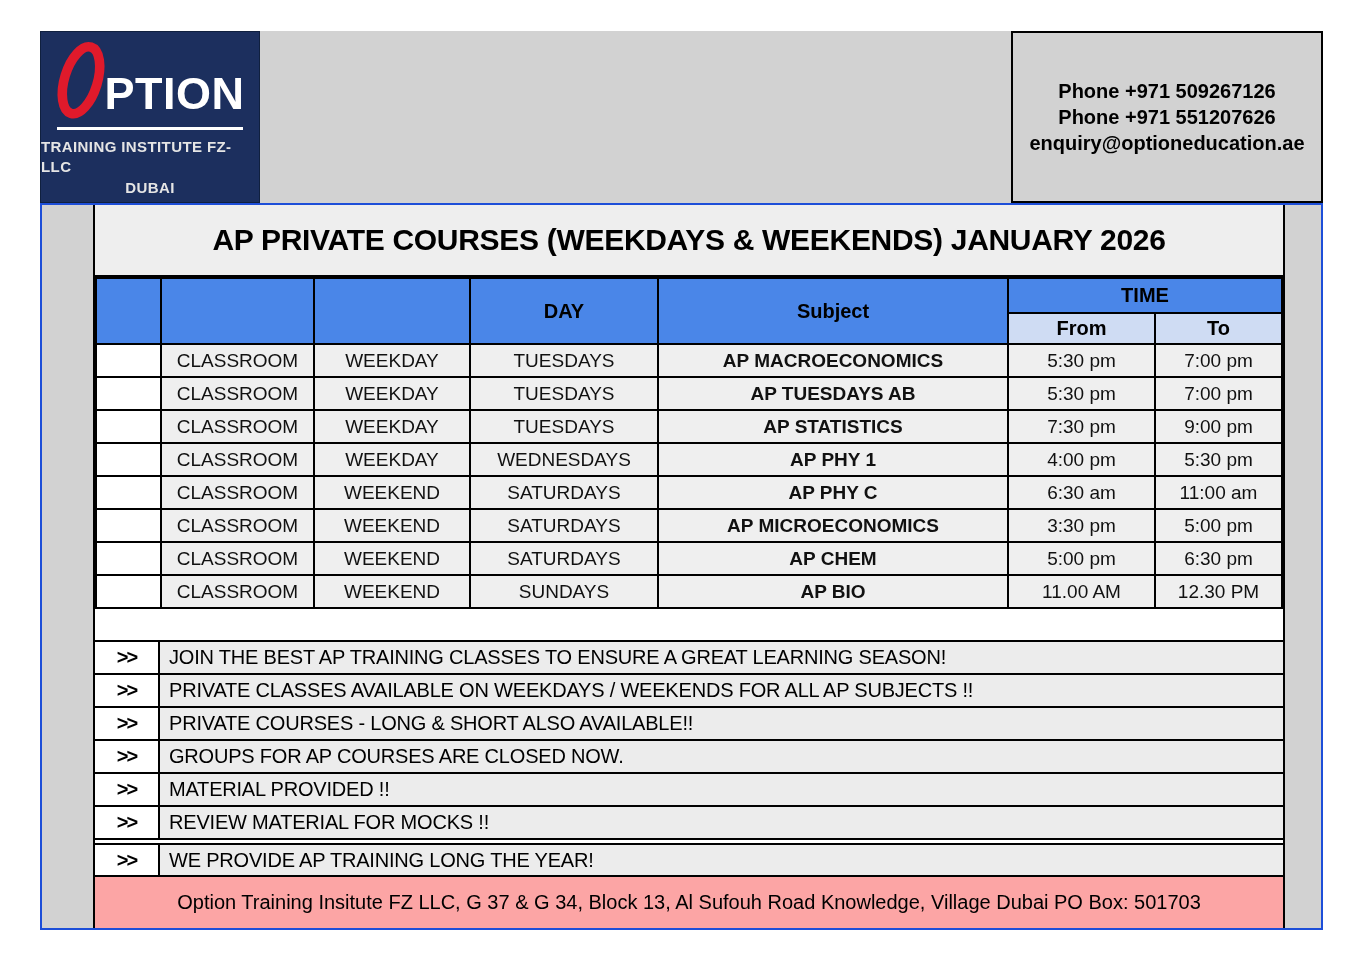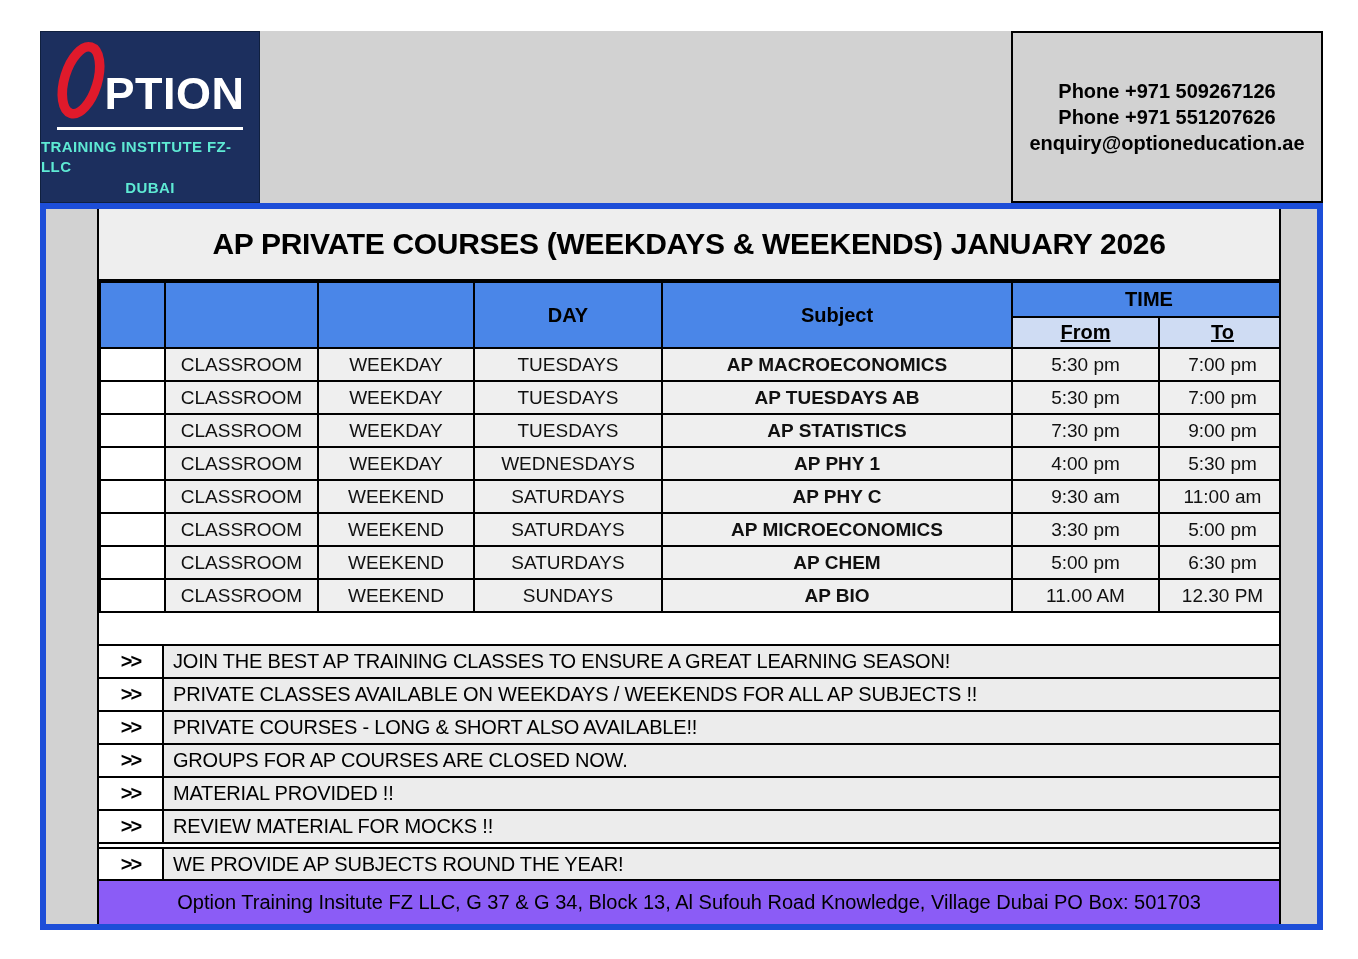--- a/index.html
+++ b/index.html
@@ -20,33 +20,33 @@
     box-sizing: border-box;
     display: flex; flex-direction: column; align-items: center; justify-content: center;
   }
   .logo-row { display: flex; align-items: flex-end; }
   .logo-o { width: 52px; height: 92px; margin-bottom: -10px; }
   .logo-rest {
     color: #fff; font-weight: bold; font-size: 45px; letter-spacing: 0.5px;
     line-height: 1; margin-left: -3px; margin-bottom: 2px;
   }
   .logo-divider { width: 186px; height: 3px; background: #fff; margin: 9px 0 7px; }
-  .logo-sub { color: #5eead4; font-weight: bold; font-size: 15px; letter-spacing: 0.4px; line-height: 1.35; }
+  .logo-sub { color: #e5e5e5; font-weight: bold; font-size: 15px; letter-spacing: 0.4px; line-height: 1.35; }
   .top-gap { flex: 1; background: #d2d2d2; }
   .contact-box {
     width: 312px; box-sizing: border-box; background: #d2d2d2;
     border: 2px solid #000;
     display: flex; flex-direction: column; align-items: center; justify-content: center;
     font-weight: bold; font-size: 20px; line-height: 1.3; text-align: center;
   }
 
   
   .main-frame {
     height: 727px; box-sizing: border-box;
-    border: 6px solid #1d4ed8;
+    border: 2px solid #1d4ed8;
     display: flex;
   }
   .margin-col { background: #d2d2d2; }
   .margin-col.left  { width: 51px; border-right: 2px solid #000; }
   .margin-col.right { width: 36px; border-left: 2px solid #000; }
   .content { flex: 1; display: flex; flex-direction: column; background: #fff; min-width: 0; }
 
   .title-bar {
     height: 70px; box-sizing: content-box; border-bottom: 2px solid #000;
     background: #eeeeee;
@@ -57,21 +57,21 @@
   
   table.schedule { border-collapse: collapse; table-layout: fixed; width: 100%; }
   table.schedule th, table.schedule td {
     border: 2px solid #000; padding: 0 2px;
     text-align: center; vertical-align: middle;
     overflow: hidden; white-space: nowrap;
   }
   tr.hdr-top { height: 35px; }
   tr.hdr-sub { height: 31px; }
   th.blue { background: #4a86e8; font-size: 20px; font-weight: bold; color: #000; }
-  th.lightblue { background: #cfdcf3; font-size: 20px; font-weight: bold; color: #000; text-decoration: underline; }
+  th.lightblue { background: #cfdcf3; font-size: 20px; font-weight: bold; color: #000; }
   tbody tr { height: 33px; }
   tbody td { background: #efefef; font-size: 19px; color: #111; }
   tbody td.blank { background: #ffffff; }
   tbody td.subject { font-weight: bold; }
 
   
   .spacer-row { height: 31px; background: #fff; border-bottom: 2px solid #000; }
   .note-row { display: flex; height: 33px; box-sizing: border-box; border-bottom: 2px solid #000; }
   .note-row.last { height: 32px; }
   .note-marker {
@@ -79,21 +79,21 @@
     background: #fff; display: flex; align-items: center; justify-content: center;
     font-weight: bold; font-size: 20px; letter-spacing: -2px;
   }
   .note-text {
     flex: 1; background: #ececec;
     display: flex; align-items: center; padding-left: 9px;
     font-size: 20px; letter-spacing: -0.2px; white-space: nowrap; overflow: hidden;
   }
   .notes-divider { height: 3px; background: #fff; border-bottom: 2px solid #000; }
   .footer-bar {
-    flex: 1; background: #8b5cf6;
+    flex: 1; background: #fca5a5;
     display: flex; align-items: center; justify-content: center;
     font-size: 20px;
   }
 </style>
 </head>
 <body>
 
 <div class="page">
   <div class="sheet">
 
@@ -184,21 +184,21 @@
               <td class="subject">AP PHY 1</td>
               <td>4:00 pm</td>
               <td>5:30 pm</td>
             </tr>
             <tr>
               <td class="blank"></td>
               <td>CLASSROOM</td>
               <td>WEEKEND</td>
               <td>SATURDAYS</td>
               <td class="subject">AP PHY C</td>
-              <td>9:30 am</td>
+              <td>6:30 am</td>
               <td>11:00 am</td>
             </tr>
             <tr>
               <td class="blank"></td>
               <td>CLASSROOM</td>
               <td>WEEKEND</td>
               <td>SATURDAYS</td>
               <td class="subject">AP MICROECONOMICS</td>
               <td>3:30 pm</td>
               <td>5:00 pm</td>
@@ -248,21 +248,21 @@
         </div>
         <div class="note-row">
           <div class="note-marker">&gt;&gt;</div>
           <div class="note-text">REVIEW MATERIAL FOR MOCKS !!</div>
         </div>
 
         <div class="notes-divider"></div>
 
         <div class="note-row last">
           <div class="note-marker">&gt;&gt;</div>
-          <div class="note-text">WE PROVIDE AP SUBJECTS ROUND THE YEAR!</div>
+          <div class="note-text">WE PROVIDE AP TRAINING LONG THE YEAR!</div>
         </div>
 
         <div class="footer-bar">Option Training Insitute FZ LLC, G 37 &amp; G 34, Block 13, Al Sufouh Road Knowledge, Village Dubai PO Box: 501703</div>
 
       </div>
 
       <div class="margin-col right"></div>
     </div>
 
   </div>

